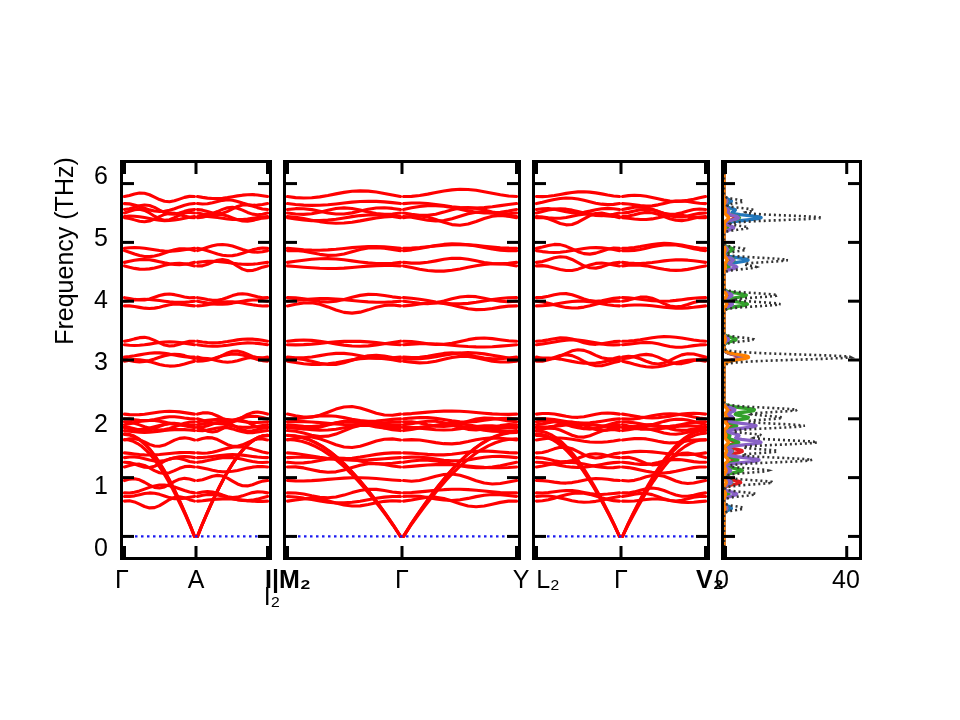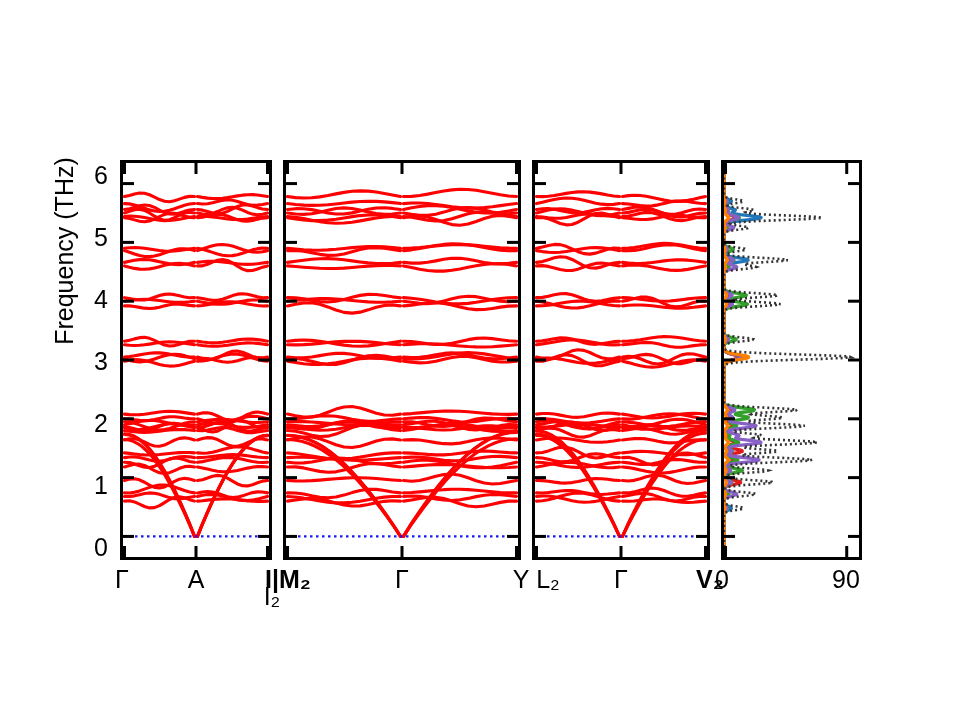--- a/index.html
+++ b/index.html
@@ -368,15 +368,15 @@
 
   <div class="tick-x" style="left:258px;top:565px;width:60px;font-weight:bold;">I|M₂</div>
   <div class="tick-x" style="left:380px;top:565px;width:44px;">Γ</div>
   <div class="tick-x" style="left:499px;top:565px;width:44px;">Y</div>
 
   <div class="tick-x" style="left:526px;top:565px;width:44px;">L₂</div>
   <div class="tick-x" style="left:599px;top:565px;width:44px;">Γ</div>
   <div class="tick-x" style="left:687px;top:565px;width:46px;font-weight:bold;">V₂</div>
 
   <div class="tick-x" style="left:706px;top:565px;width:32px;">0</div>
-  <div class="tick-x" style="left:824px;top:565px;width:44px;">90</div>
+  <div class="tick-x" style="left:824px;top:565px;width:44px;">40</div>
 
 </div>
 
 </body></html>

